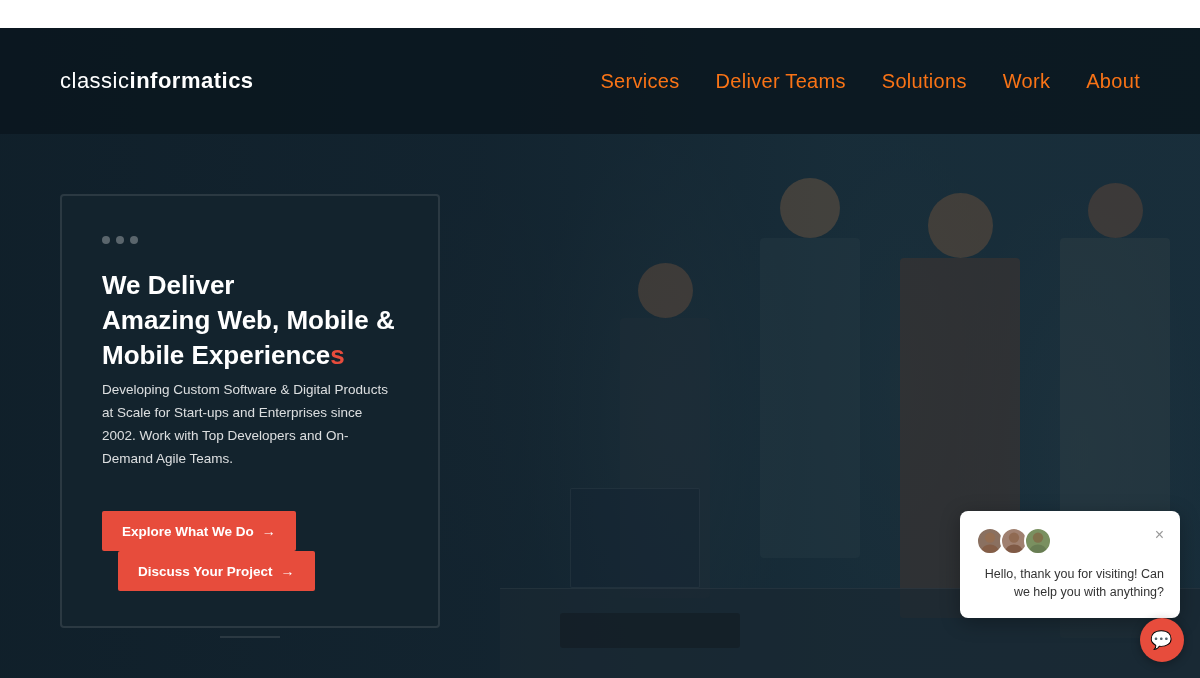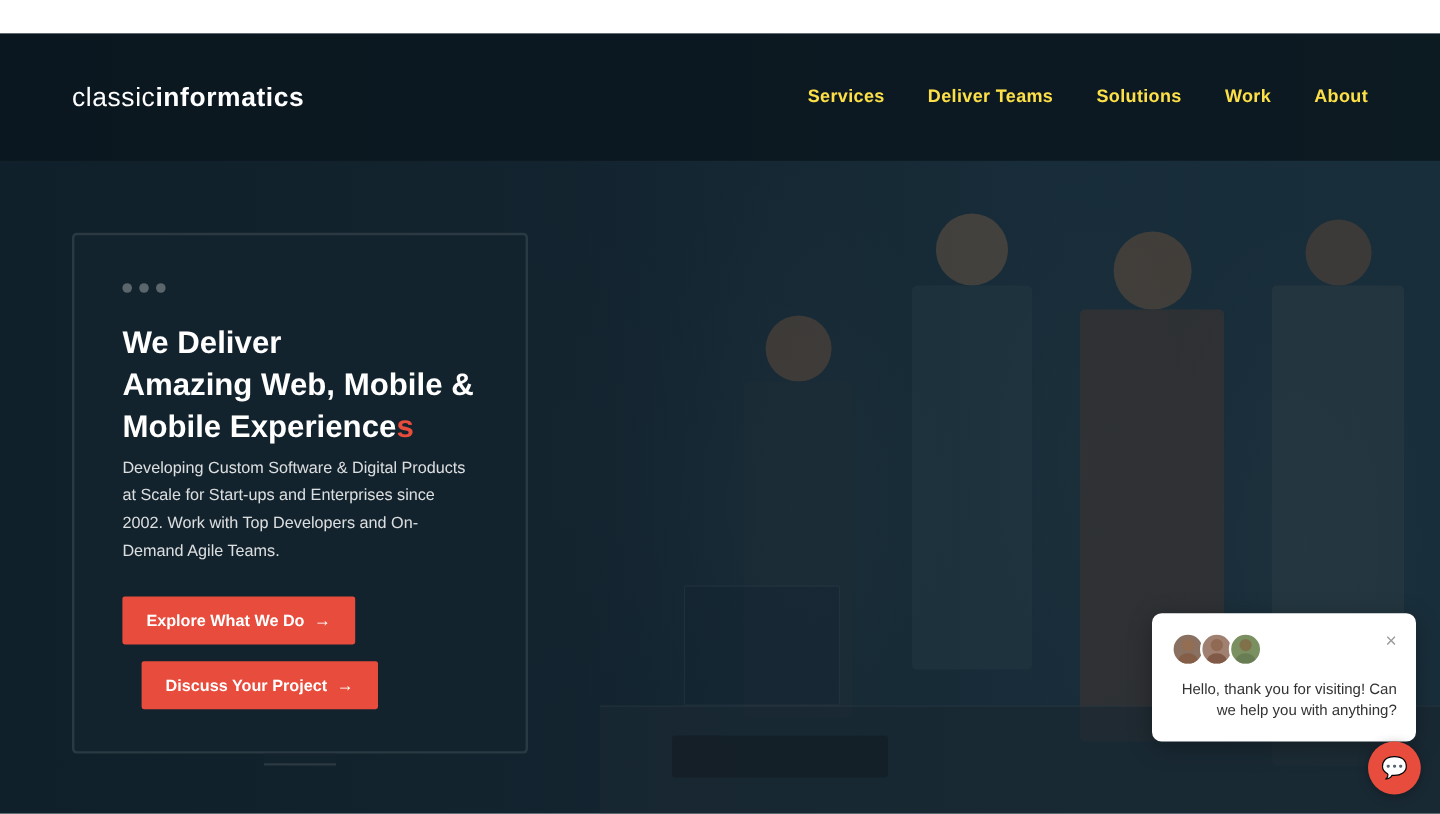--- a/index.html
+++ b/index.html
@@ -79,24 +79,24 @@
     }
 
     .nav-links {
       display: flex;
       align-items: center;
       gap: 36px;
       list-style: none;
     }
 
     .nav-links li a {
-      color: #fde047;
+      color: #f97316;
       text-decoration: none;
-      font-size: 15px;
-      font-weight: 700;
+      font-size: 20px;
+      font-weight: 400;
       letter-spacing: 0.3px;
     }
 
     .get-in-touch-btn {
       background: #e74c3c;
       color: #fff;
       border: none;
       padding: 12px 24px;
       font-size: 15px;
       font-weight: 600;
@@ -156,26 +156,25 @@
     }
 
     .hero-title .highlight {
       color: #e74c3c;
     }
 
     .hero-desc {
       font-size: 13.5px;
       color: rgba(255,255,255,0.85);
       line-height: 1.7;
-      margin-bottom: 26px;
+      margin-bottom: 40px;
     }
 
     .hero-buttons {
       display: flex;
-      gap: 14px;
       flex-wrap: wrap;
     }
 
     .btn-primary {
       background: #e74c3c;
       color: #fff;
       border: none;
       padding: 12px 20px;
       font-size: 13.5px;
       font-weight: 600;

